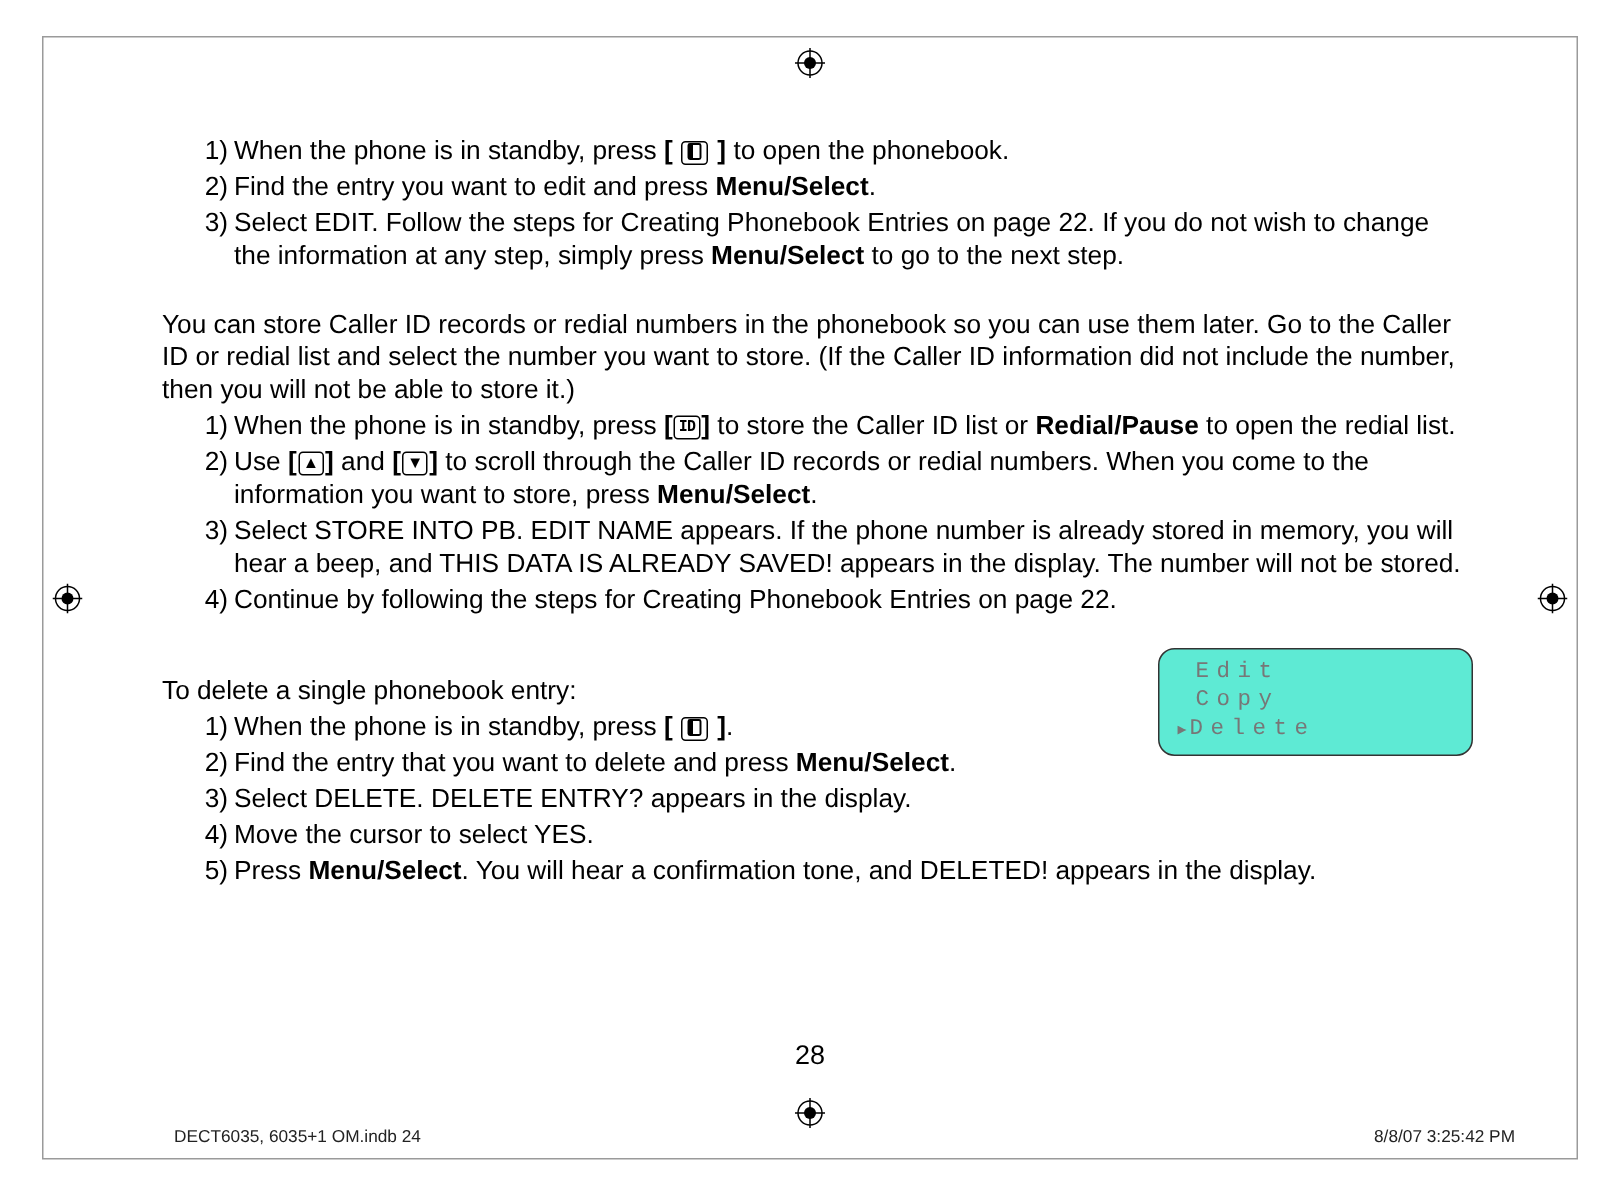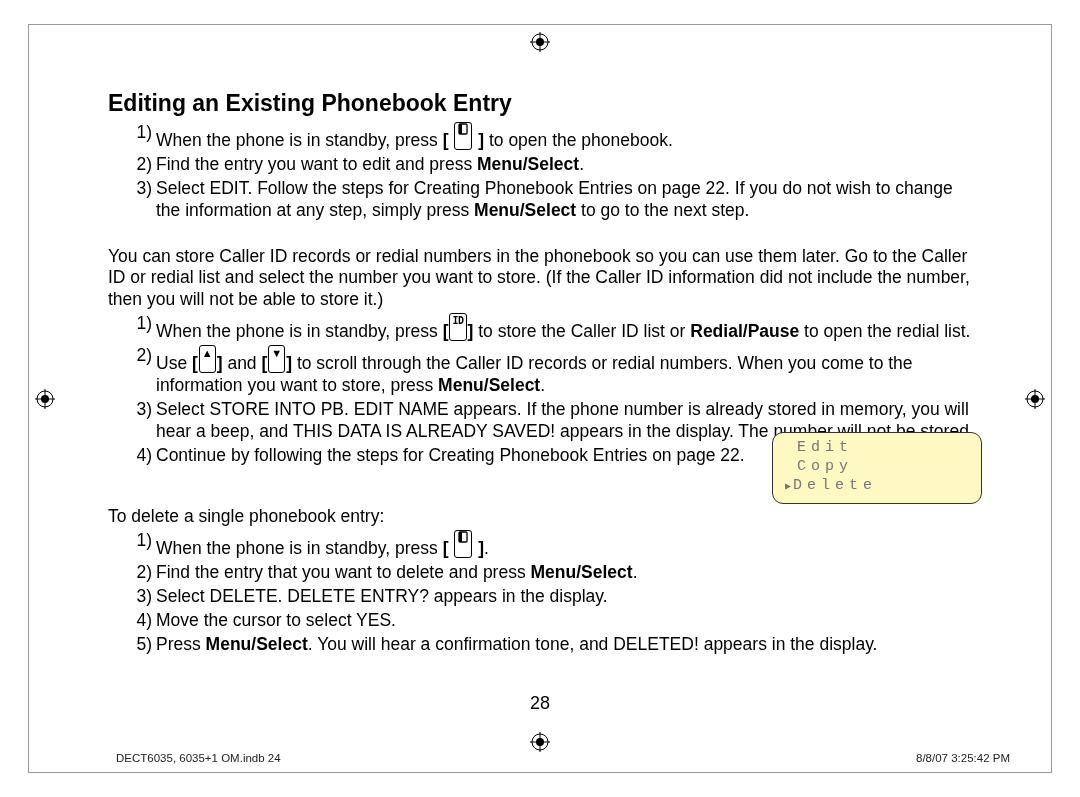--- a/index.html
+++ b/index.html
@@ -47,21 +47,21 @@
   .list .txt { flex: 1; }
   b { font-weight: bold; }
 
   
   .chip {
     display: inline-block;
     border: 1.5px solid #000;
     border-radius: 3px;
     padding: 0 3px;
     line-height: 14px;
-    height: 28px;
+    height: 16px;
     vertical-align: text-bottom;
     font-size: 11px;
     margin: 0 1px;
     text-align: center;
   }
   .chip svg { vertical-align: top; }
   .chip.id { font-weight: bold; font-family: monospace; font-size: 10px; letter-spacing: -0.5px; padding: 0 2px; }
   .chip.arrow { padding: 0 2px; }
 
   
@@ -72,21 +72,21 @@
     width: 210px;
     height: 72px;
     border: 1.5px solid #333;
     border-radius: 11px;
     padding: 6px 12px;
     font-family: "Courier New", monospace;
     letter-spacing: 5px;
     font-size: 15px;
     color: #777;
     line-height: 1.25;
-    background: #fef9c3;
+    background: #5eead4;
   }
   .lcd .line { white-space: pre; }
   .lcd .sel::before {
     content: "▶";
     font-size: 10px;
     color: #777;
     margin-right: 2px;
     letter-spacing: 0;
   }
   .lcd .nosel::before {
@@ -167,21 +167,20 @@
       <circle cx="10" cy="10" r="8" fill="none" stroke="#000" stroke-width="1"></circle>
       <line x1="10" y1="0" x2="10" y2="20" stroke="#000"></line>
       <line x1="0" y1="10" x2="20" y2="10" stroke="#000"></line>
       <circle cx="10" cy="10" r="4" fill="#000"></circle>
     </svg>
 </div>
 
 <div class="content">
 
   <div class="section">
-    <h2>Editing an Existing Phonebook Entry</h2>
     <div class="list">
       <div class="row">
         <div class="num">1)</div>
         <div class="txt">
           <span>When the phone is in standby, press </span><b><span>[ </span><span class="chip"><svg width="10" height="12" viewBox="0 0 10 12">
                   <rect x="1" y="1" width="8" height="10" rx="1" fill="none" stroke="#000" stroke-width="1.3"></rect>
                   <rect x="1" y="1" width="3" height="10" fill="#000"></rect>
                 </svg></span><span> ]</span></b><span> to open the phonebook.</span>
         </div>
       </div>

